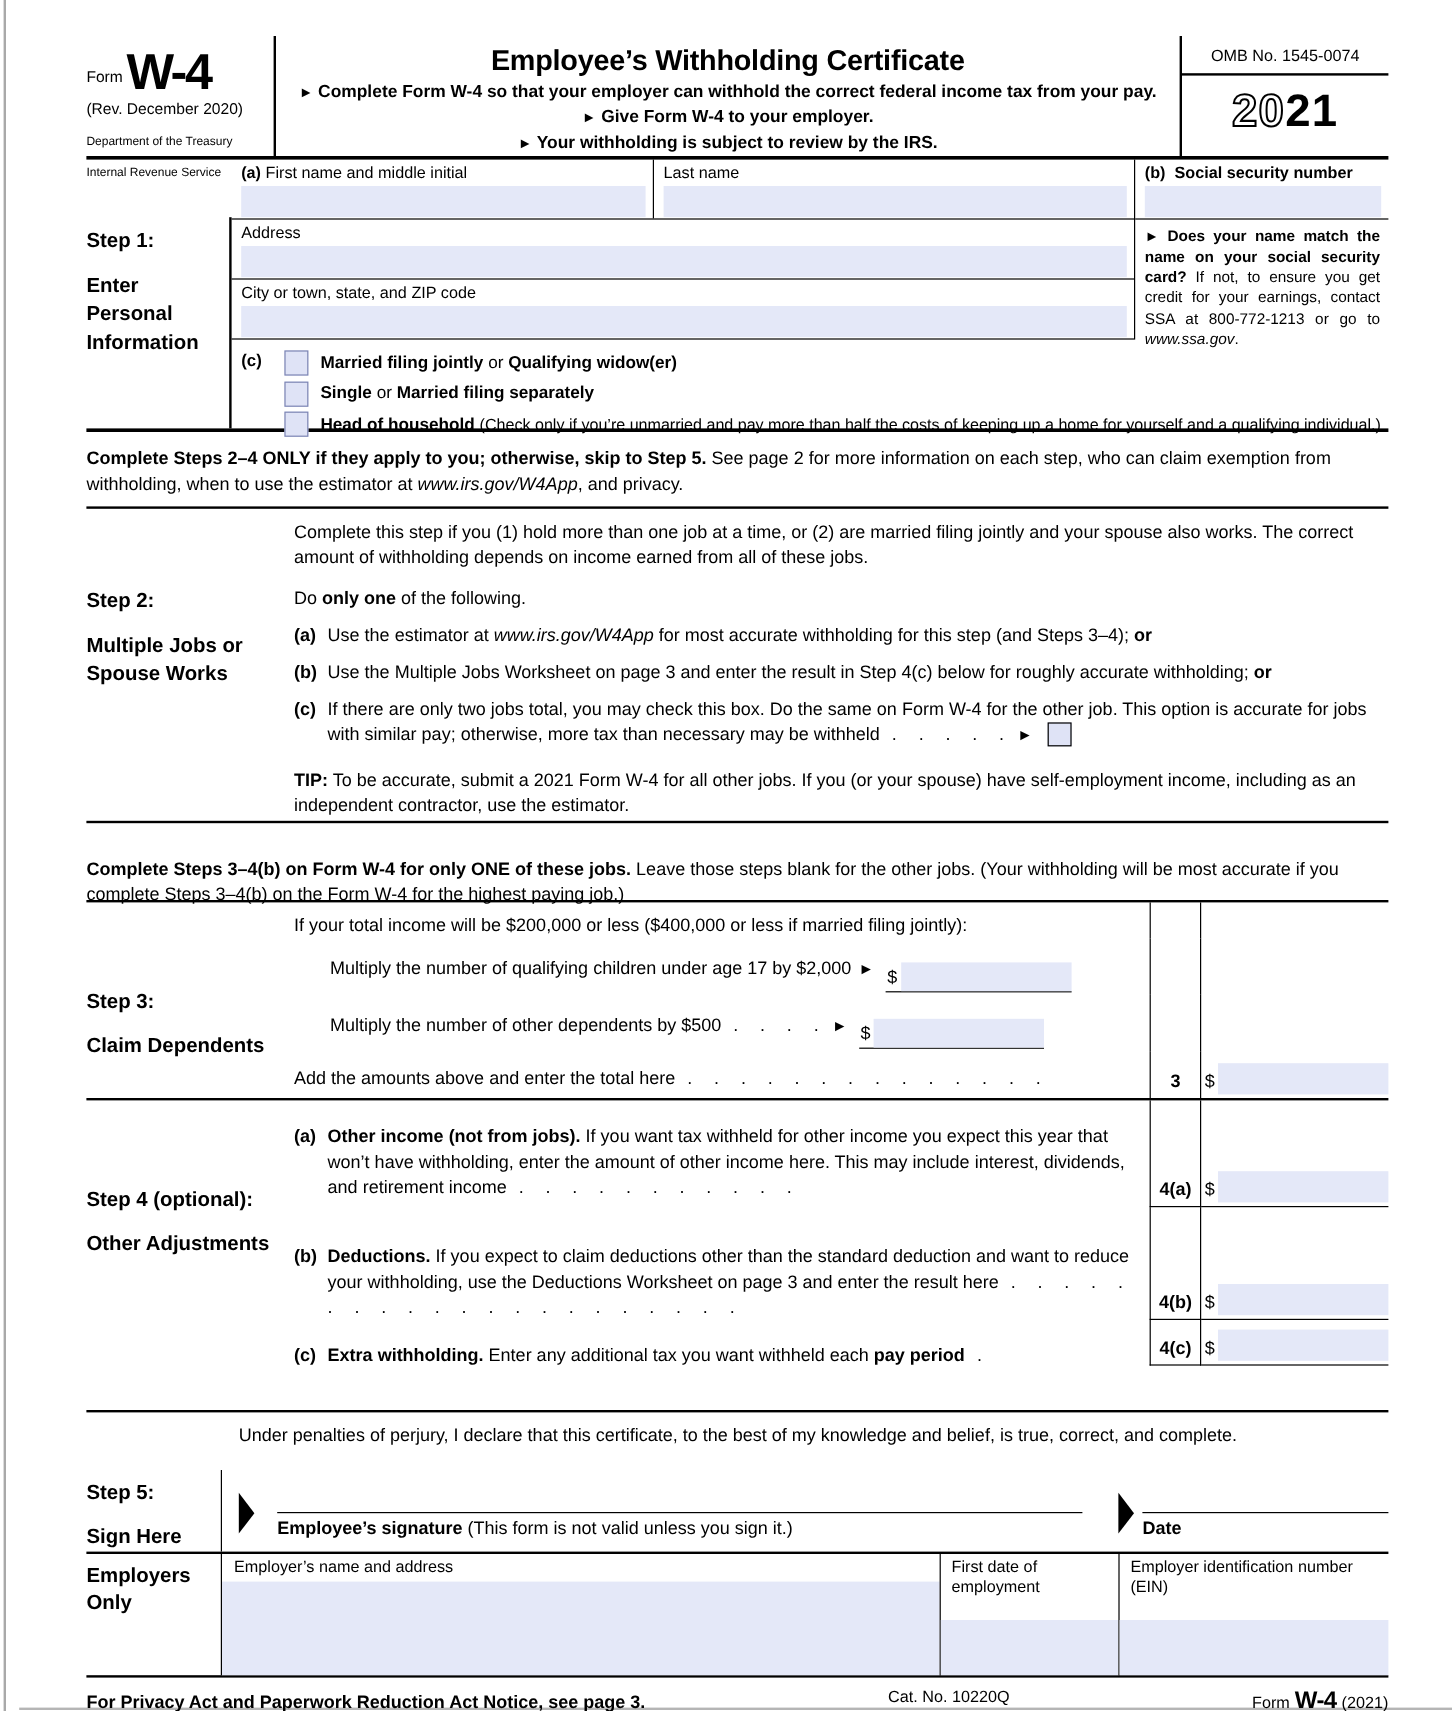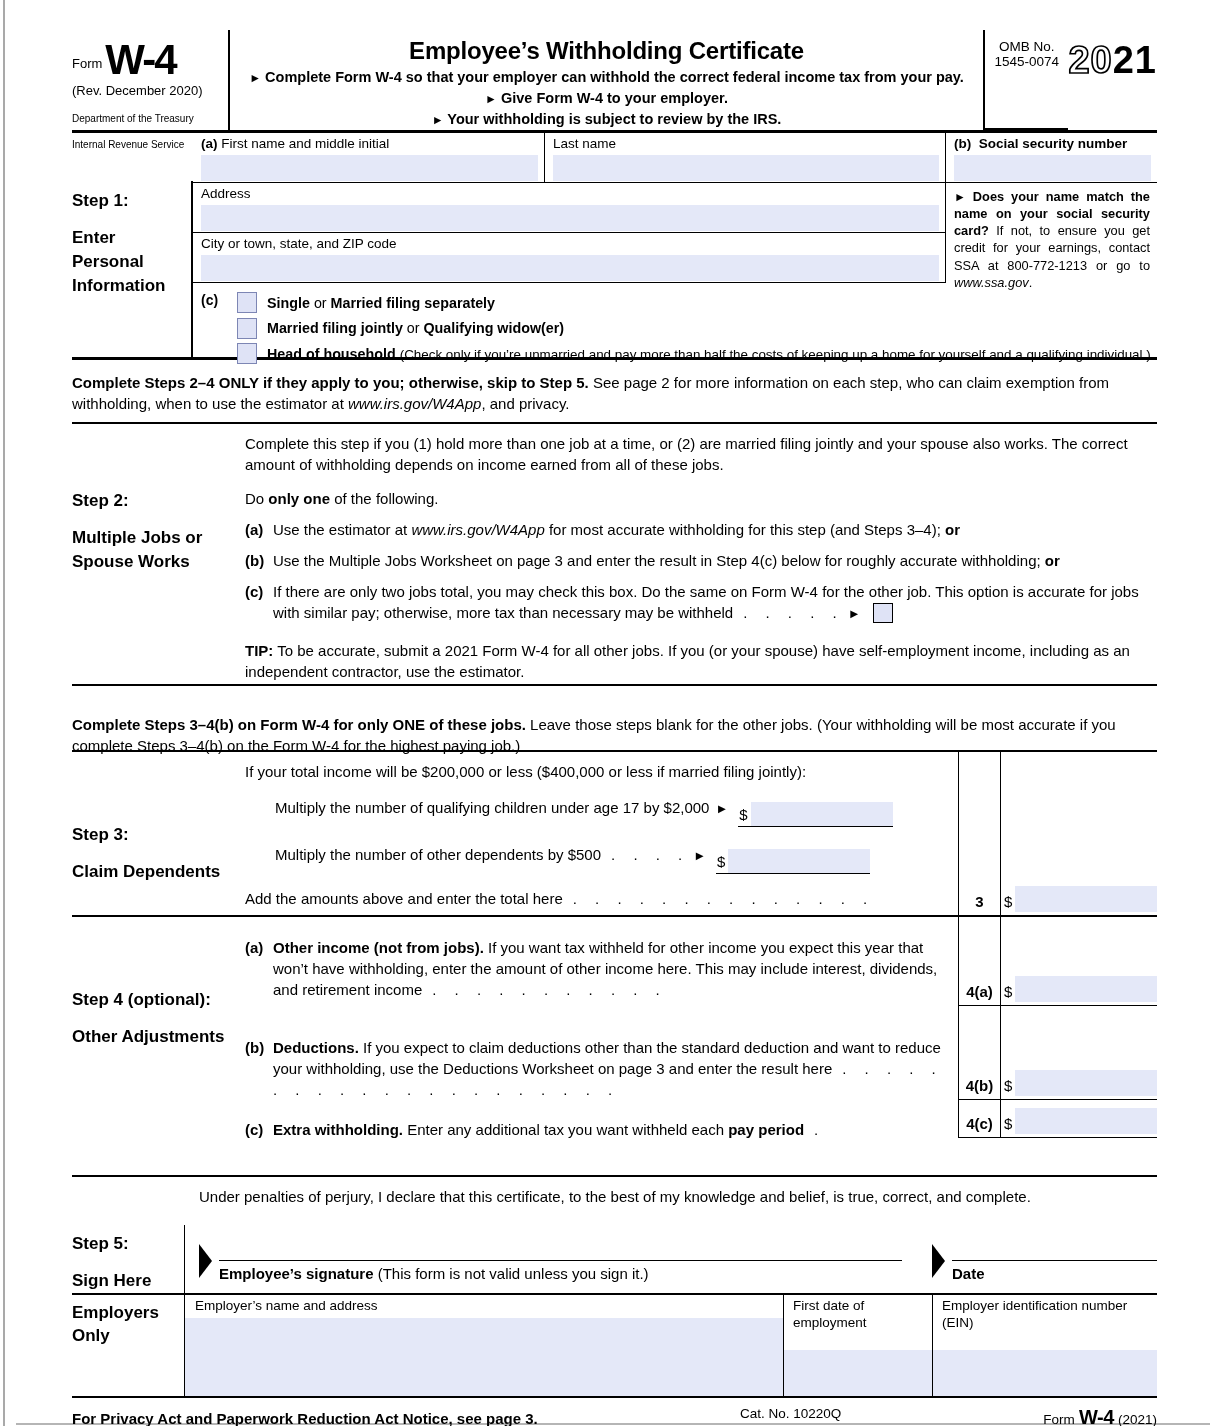--- a/index.html
+++ b/index.html
@@ -24,21 +24,21 @@
   .hdr-left { width:158px; border-right:2px solid #000; padding-top:12px; }
   .form-line { display:flex; align-items:flex-end; }
   .form-word { font-size:13px; margin:0 3px 7px 0; }
   .form-num { font-size:42px; font-weight:bold; letter-spacing:-2px; line-height:0.85; }
   .rev { font-size:13px; margin-top:5px; }
   .agency { font-size:10px; margin-top:15px; }
   .hdr-center { flex:1; border-right:2px solid #000; text-align:center; padding-top:7px; }
   .hdr-center h1 { font-size:24px; font-weight:bold; letter-spacing:-0.2px; }
   .instr { font-size:14.5px; font-weight:bold; margin-top:3px; line-height:1.25; }
   .arr { font-size:12px; }
-  .hdr-right { width:172px; display:flex; flex-direction:row; }
+  .hdr-right { width:172px; display:flex; flex-direction:column; }
   .omb { font-size:13.5px; text-align:center; padding:9px 0 7px; border-bottom:2px solid #000; }
   .year { text-align:center; font-size:38px; font-weight:bold; padding-top:9px; letter-spacing:1px; }
   .yr-outline { color:#fff; -webkit-text-stroke:1.7px #000; }
 
   
   .step1 { display:flex; height:227px; border-bottom:3px solid #000; }
   .s-label { flex:none; padding-top:10px;margin-top:48px; }
   .s-step { font-size:17px; font-weight:bold; }
   .s-title { font-size:17px; font-weight:bold; margin-top:15px; line-height:1.42; }
   .s1-label { width:121px; border-right:2px solid #000; }
@@ -107,21 +107,21 @@
   .s4ra .col-num, .s4ra .col-amt,
   .s4rb .col-num, .s4rb .col-amt,
   .s4rc .col-num, .s4rc .col-amt { border-bottom:1.5px solid #000; }
 
   
   .step5 { margin-top:37px; display:flex; height:120px; border-top:2px solid #000; border-bottom:2.5px solid #000; }
   .s5-label { width:113px; flex:none; border-right:1.5px solid #000; padding-top:9px; }
   .s5-content { flex:1; padding:11px 0 0 14px; font-size:15px; }
   .sig-row { display:flex; align-items:flex-end; margin-top:39px; }
   .big-arrow { width:0; height:0; border-left:13px solid #000; border-top:17px solid transparent; border-bottom:17px solid transparent; margin-bottom:4px; flex:none; }
-  .sig-block { flex:1; margin-left:7px; }
+  .sig-block { flex:1; margin-left:19px; }
   .sig-line { border-top:1.5px solid #000; height:0; }
   .sig-cap { font-size:15px; padding-top:4px; }
   .date-block { width:205px; flex:none; margin-left:7px; }
   .gap30 { width:30px; flex:none; }
 
   
   .employers { display:flex; height:103px; border-bottom:2.5px solid #000; }
   .emp-label { width:113px; flex:none; border-right:1.5px solid #000; padding-top:7px; font-size:17px; font-weight:bold; line-height:1.35; }
   .emp-c1 { flex:1; display:flex; flex-direction:column; }
   .emp-c1 .flabel { padding:3px 6px 0 10px; }
@@ -207,25 +207,25 @@
             <div class="ssn-note">
               <b><span class="arr">►</span> <span>Does your name match the name on your social security card?</span></b><span> If not, to ensure you get credit for your earnings, contact SSA at 800-772-1213 or go to </span><i>www.ssa.gov</i><span>.</span>
             </div>
           </div>
         </div>
         <div class="s1-c">
           <div class="c-tag">(c)</div>
           <div class="c-rows">
             <div class="c-row">
               <span class="cb"></span>
-              <span class="c-lbl"><b>Single</b><span> or </span><b>Married filing separately</b><span class="sm"></span></span>
+              <span class="c-lbl"><b>Married filing jointly</b><span> or </span><b>Qualifying widow(er)</b><span class="sm"></span></span>
             </div>
             <div class="c-row">
               <span class="cb"></span>
-              <span class="c-lbl"><b>Married filing jointly</b><span> or </span><b>Qualifying widow(er)</b><span class="sm"></span></span>
+              <span class="c-lbl"><b>Single</b><span> or </span><b>Married filing separately</b><span class="sm"></span></span>
             </div>
             <div class="c-row">
               <span class="cb"></span>
               <span class="c-lbl"><b>Head of household</b><span> </span><b></b><span class="sm">(Check only if you’re unmarried and pay more than half the costs of keeping up a home for yourself and a qualifying individual.)</span></span>
             </div>
           </div>
         </div>
       </div>
     </section>
 

